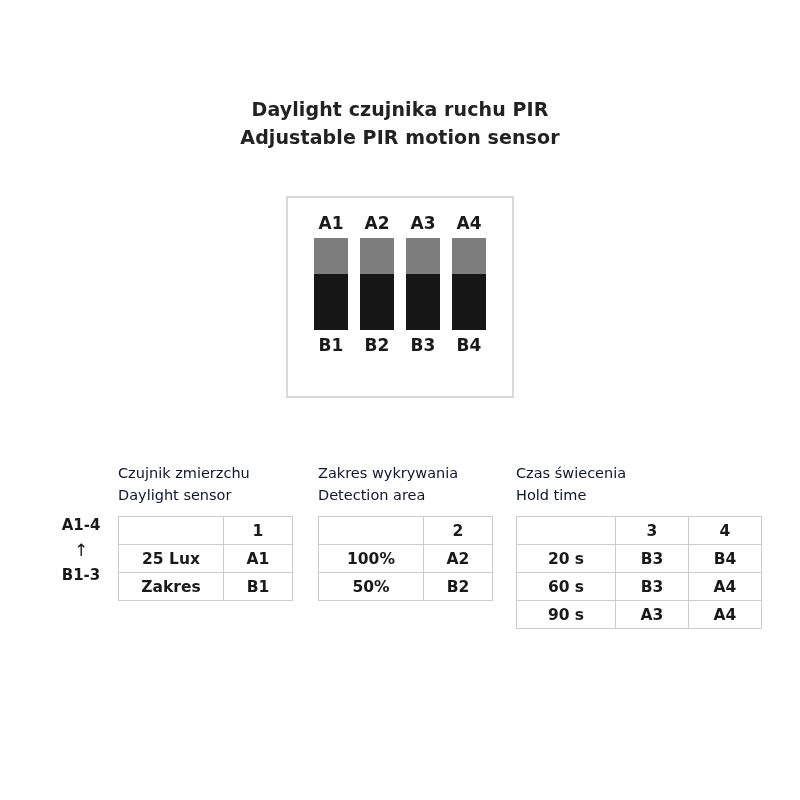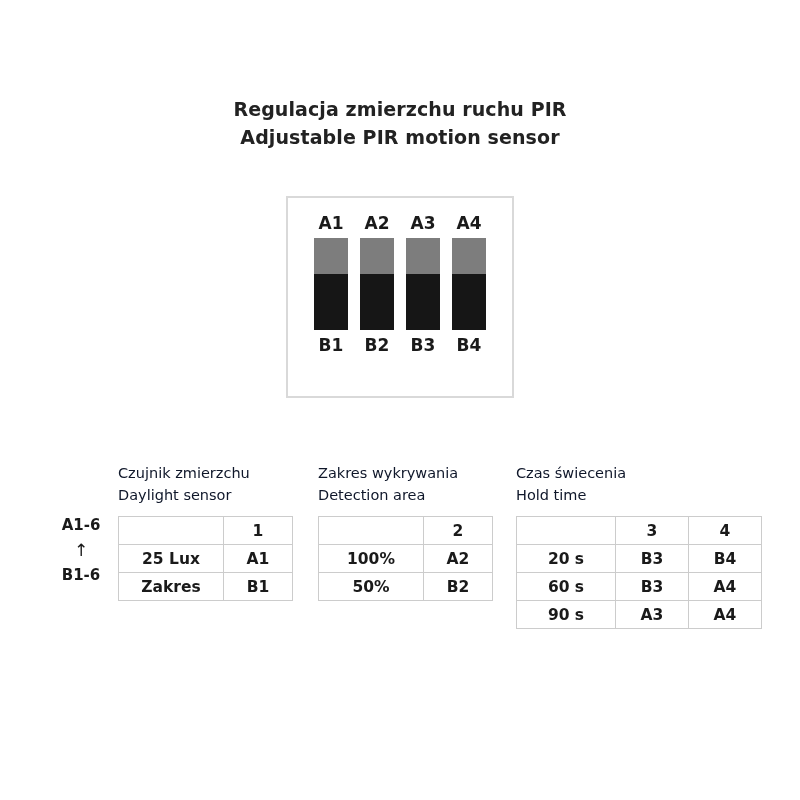--- a/index.html
+++ b/index.html
@@ -136,21 +136,21 @@
 
   #table-hold { left: 516px; top: 516px; }
   #table-hold td:nth-child(1) { width: 86px; }
   #table-hold td:nth-child(2) { width: 60px; }
   #table-hold td:nth-child(3) { width: 60px; }
 </style>
 </head>
 <body>
 
 <div class="title-block">
-  <div class="title-line">Regulacja zmierzchu ruchu PIR</div>
+  <div class="title-line">Daylight czujnika ruchu PIR</div>
   <div class="title-line">Adjustable PIR motion sensor</div>
 </div>
 
 <div class="switch-panel">
   <div class="switch-row">
 
     <div class="dip">
       <div class="dip-label">A1</div>
       <div class="dip-body">
         <div class="dip-top"></div>
@@ -194,23 +194,23 @@
   <span>Zakres wykrywania</span>
   <span class="l2">Detection area</span>
 </div>
 
 <div class="section-head" style="left:516px; top:462px;">
   <span>Czas świecenia</span>
   <span class="l2">Hold time</span>
 </div>
 
 <div class="side-labels">
-  <div class="side-label">A1-6</div>
+  <div class="side-label">A1-4</div>
   <div class="arrow-up">↑</div>
-  <div class="side-label">B1-6</div>
+  <div class="side-label">B1-3</div>
 </div>
 
 <table class="grid" id="table-daylight">
   <tbody>
       <tr>
     <td class="blank"></td>
     <td>1</td>
   </tr>
   <tr>
     <td>25 Lux</td>

